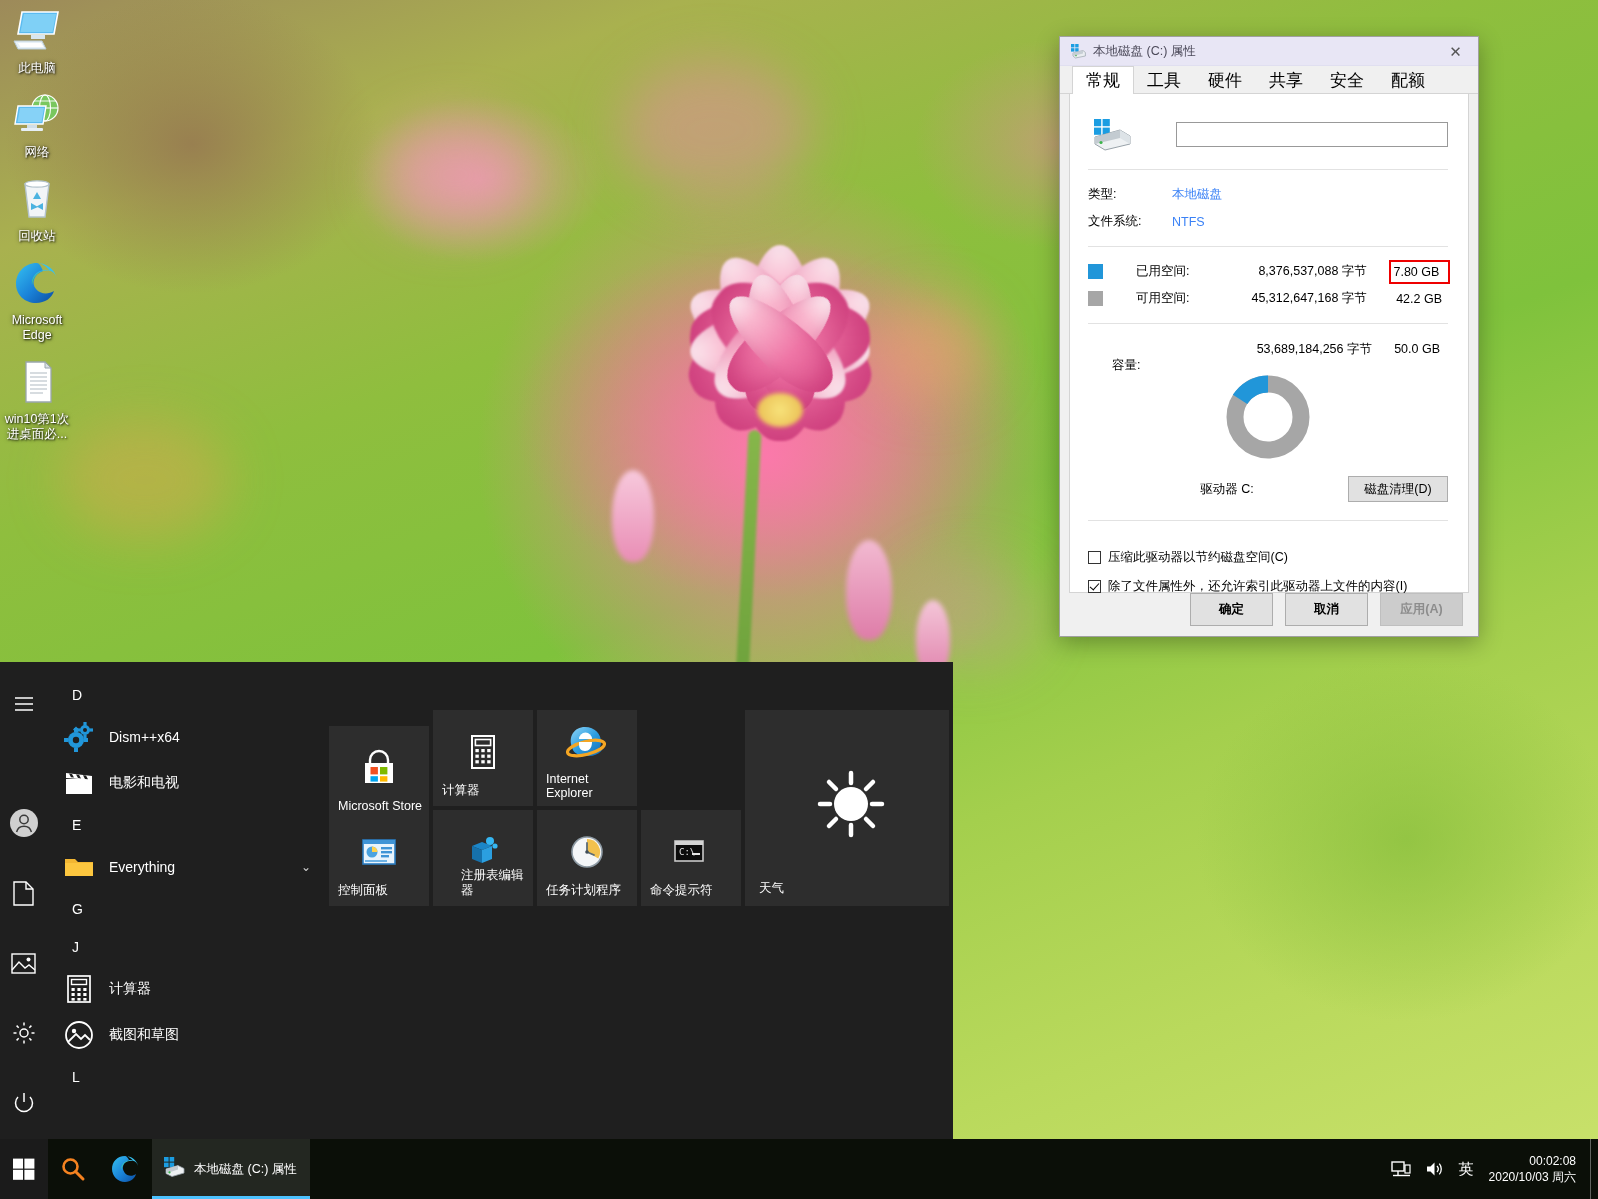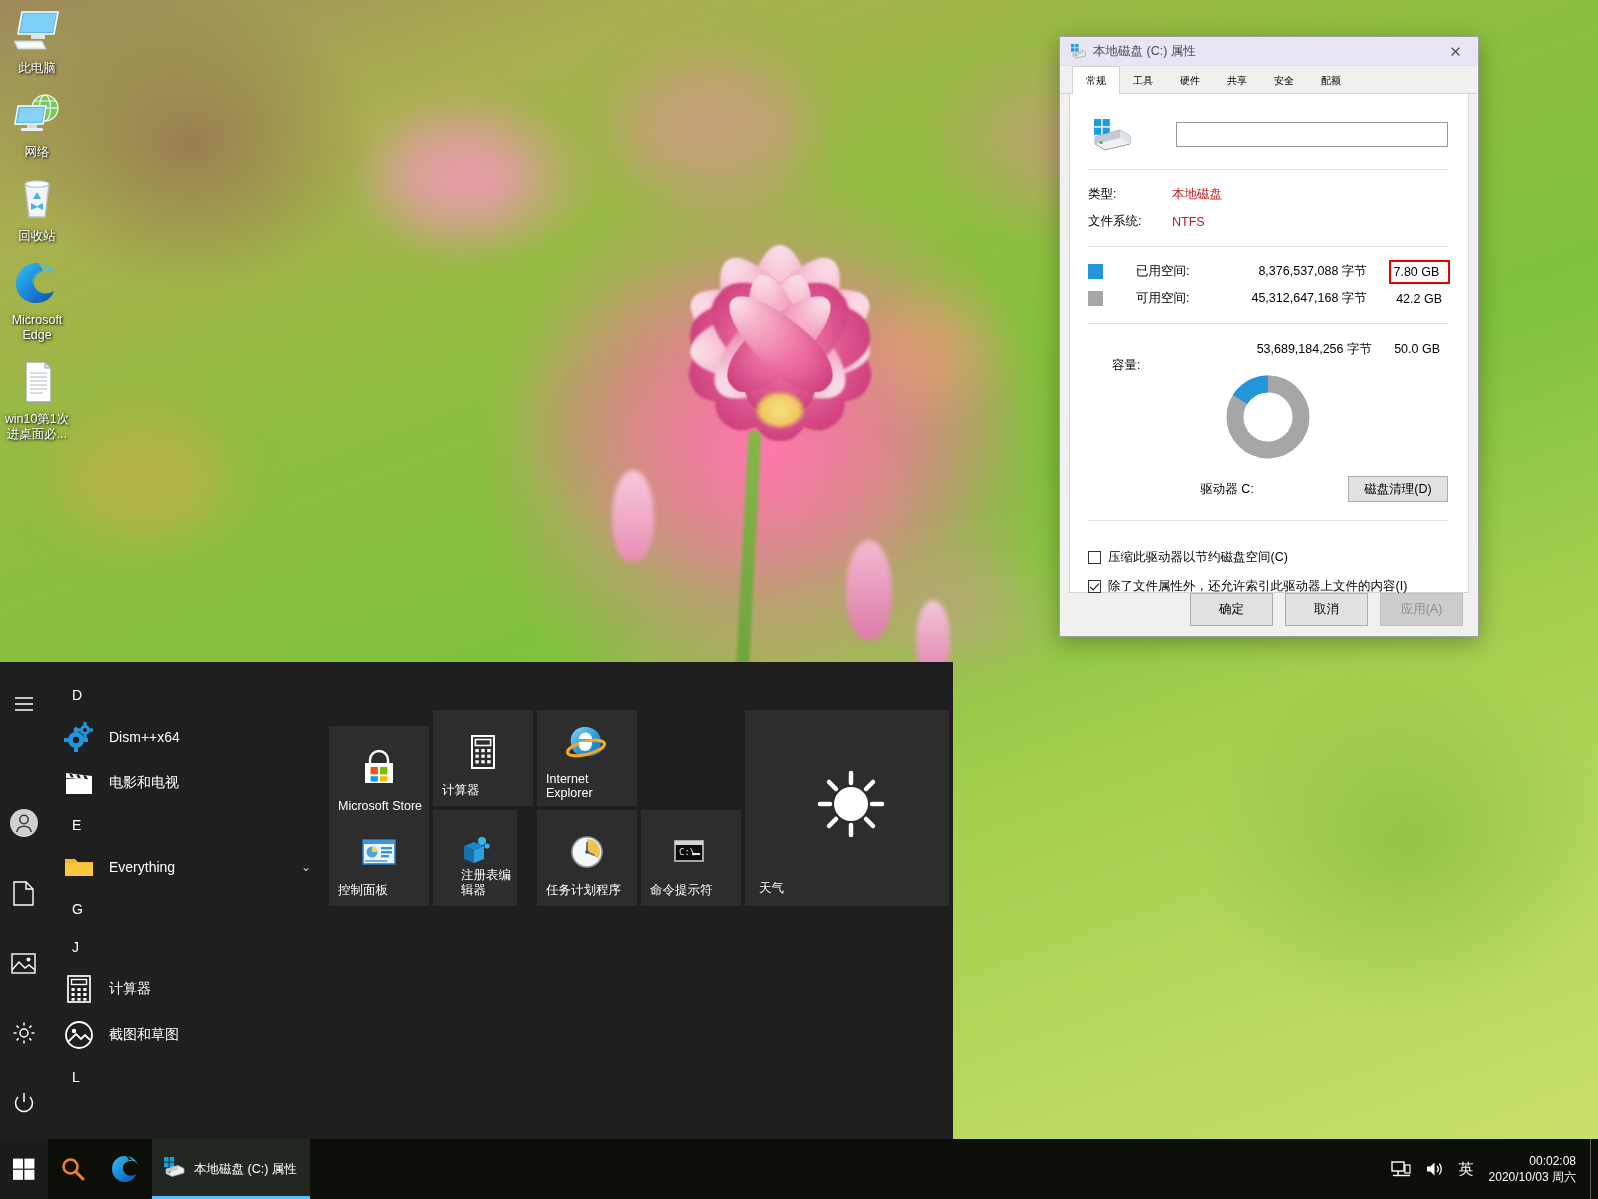--- a/index.html
+++ b/index.html
@@ -69,21 +69,21 @@
     align-items:center; justify-content:center; color:#555; font-size:15px;
     line-height:1; cursor:default;
   }
 
   .tabstrip {
     height:28px; padding-left:12px; display:flex; align-items:flex-end;
     background:#f0f0f0; border-bottom:1px solid #d4d4d4;
   }
   .tab {
     height:26px; padding:0 13px; display:flex; align-items:center;
-    font-size:10px; color:#000; border:1px solid transparent;
+    font-size:17px; color:#000; border:1px solid transparent;
     border-bottom:none; cursor:default; margin-right:-1px;
   }
   .tab.active {
     background:#fff; border-color:#d4d4d4; height:28px;
     position:relative; z-index:2; margin-bottom:-1px;
   }
 
   .dlg-body {
     margin:0 9px; background:#fff; border:1px solid #d4d4d4; border-top:none;
     height:499px; position:relative; padding:16px 20px 0 18px;
@@ -93,21 +93,21 @@
   .drive-icon { width:42px; height:34px; position:relative; flex:none; margin-left:2px; }
   .vol-input {
     flex:1; margin-left:44px; height:25px; border:1px solid #999; background:#fff;
     font-family:"Liberation Sans", sans-serif; font-size:12.5px; padding:0 4px;
     outline:none;
   }
   .hr { height:1px; background:#e2e2e2; margin:11px 0; }
 
   .kv { display:flex; height:27px; align-items:center; }
   .kv-key { width:84px; color:#000; }
-  .kv-val { color:#b91c1c; }
+  .kv-val { color:#3b82f6; }
 
   .space-row { display:flex; align-items:center; height:27px;gap:24px; }
   .sw { width:15px; height:15px; flex:none; margin-right:9px; }
   .sw.used { background:#2196d9; }
   .sw.free { background:#a6a6a6; }
   .sp-label { width:115px; }
   .sp-bytes { width:160px; text-align:right; }
   .sp-gb { width:74px; text-align:right; padding-right:6px; }
   .sp-gb.highlight {
     outline:2px solid #ee0000; outline-offset:0px; padding:3px 6px 3px 0;
@@ -137,21 +137,21 @@
   .cbx.checked::after {
     content:""; position:absolute; left:3px; top:0px; width:4px; height:8px;
     border:solid #000; border-width:0 1.6px 1.6px 0; transform:rotate(42deg);
   }
 
   .dlg-footer {
     position:absolute; left:0; right:0; bottom:0; height:54px;
     display:flex; align-items:center; justify-content:flex-end;
     padding-right:15px; gap:12px;
   }
-  .dlg-footer .btn { min-width:83px; height:33px; }
+  .dlg-footer .btn { min-width:83px; height:33px;font-weight:bold; }
 
   
   .startmenu {
     position:absolute; left:0; top:662px; width:953px; height:477px;
     background:#1f1f1f; display:flex; color:#fff;
   }
   .sm-rail {
     width:47px; flex:none; background:#1f1f1f; display:flex; flex-direction:column;
     align-items:center; padding-top:18px; position:relative;
   }
@@ -681,21 +681,21 @@
                 <rect x="24" y="17" width="11" height="2.4"></rect>
                   <rect x="24" y="21" width="11" height="2.4"></rect>
                   <rect x="24" y="25" width="8" height="2.4"></rect>
               </g>
               <rect x="8" y="30" width="22" height="2" fill="#6fb3e5"></rect>
             </svg>
           </span>
           <span class="tile-label">控制面板</span>
         </div>
 
-        <div class="tile" style="left:104px;top:100px;width:84px;height:96px;padding-left:28px;">
+        <div class="tile" style="left:104px;top:100px;width:100px;height:96px;padding-left:28px;">
           <span class="tile-icon">
             <svg width="44" height="44" viewBox="0 0 44 44">
               <g fill="#1b86c8">
                 <polygon points="11,16 21,12 31,16 21,20"></polygon>
                 <polygon points="11,16 21,20 21,33 11,29" fill="#1671ab"></polygon>
                 <polygon points="31,16 21,20 21,33 31,29" fill="#2b9fe0"></polygon>
               </g>
               <circle cx="29" cy="11" r="4" fill="#35b6f2"></circle>
               <circle cx="34" cy="16" r="2.6" fill="#35b6f2"></circle>
             </svg>

